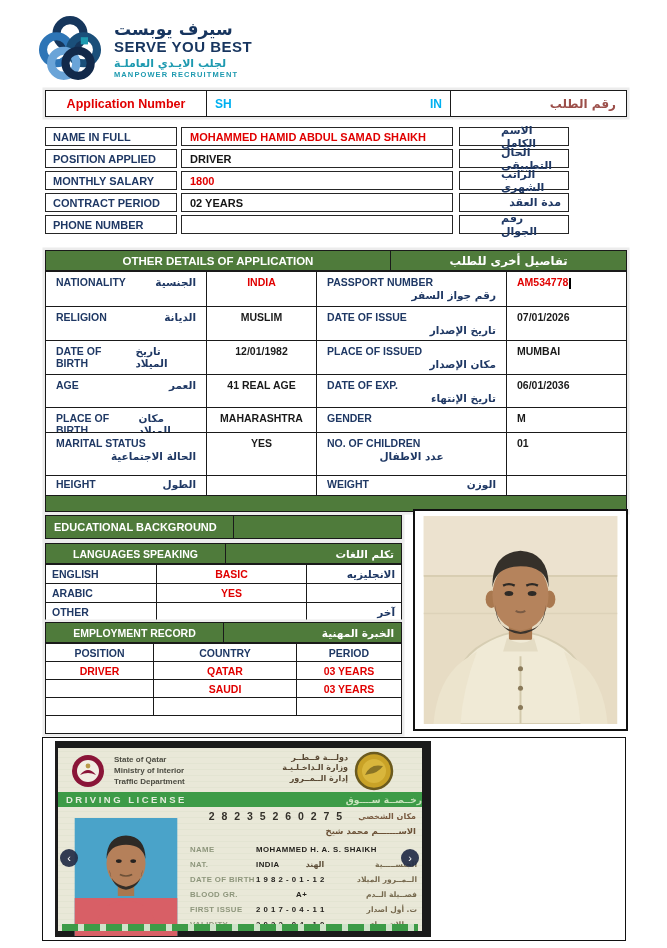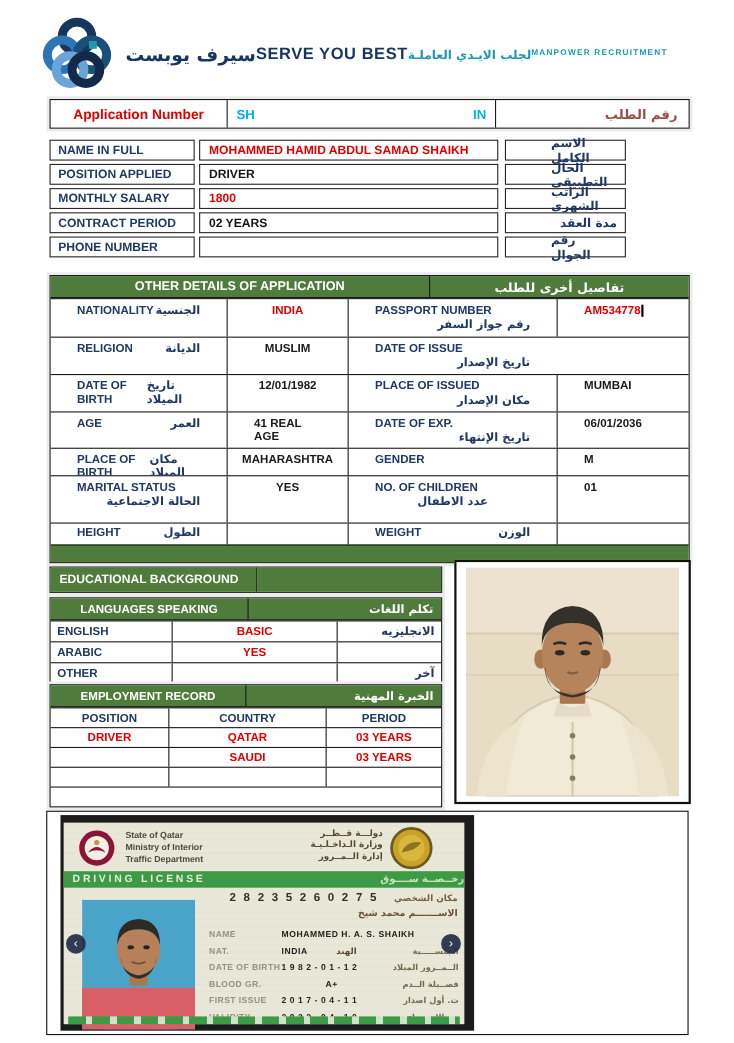--- a/index.html
+++ b/index.html
@@ -4,21 +4,21 @@
 <style>
   html,body{margin:0;padding:0;}
   body{
     width:667px;height:948px;position:relative;background:#ffffff;
     font-family:"Liberation Sans", sans-serif;color:#1a1a1a;overflow:hidden;
   }
   .abs{position:absolute;}
   .ar{font-family:"DejaVu Sans", sans-serif;}
   
   .logo{left:34px;top:12px;display:flex;align-items:center;gap:8px;}
-  .logo-text{display:flex;flex-direction:row;line-height:1.05;}
+  .logo-text{display:flex;flex-direction:column;line-height:1.05;}
   .logo-ar{color:#17355f;font-weight:bold;font-size:17px;}
   .logo-en{color:#17355f;font-weight:bold;font-size:15px;letter-spacing:.5px;}
   .logo-sub-ar{color:#1e9ab0;font-weight:bold;font-size:11px;margin-top:3px;}
   .logo-sub-en{color:#1e9ab0;font-weight:bold;font-size:7.5px;letter-spacing:1.1px;margin-top:2px;}
   
   .frame{border:1.6px solid #1a1a1a;background:#fff;box-shadow:0 0 0 2.5px #ececec;}
   .navy{color:#1f3864;font-weight:bold;}
   .red{color:#e00000 !important;}
   .cyan{color:#00b0f0;font-weight:bold;}
   .cell{box-sizing:border-box;}
@@ -36,21 +36,21 @@
   .bvalue{width:272px;padding-left:8px;margin-right:6px;color:#151515;}
   .barab{width:110px;justify-content:flex-end;padding-right:7px;color:#1f3864;padding-left:41px;}
   
   .od{left:45px;top:250px;width:580px;}
   .ghdr{display:flex;background:#4f7b3b;color:#fff;font-weight:bold;font-size:11.5px;}
   .od .ghdr{height:19px;border-bottom:1.4px solid #1a1a1a;}
   .od-h1{width:345px;display:flex;align-items:center;justify-content:center;border-right:1.4px solid #1a1a1a;box-sizing:border-box;}
   .od-h2{flex:1;display:flex;align-items:center;justify-content:center;}
   .od-row{display:flex;border-top:1.4px solid #1a1a1a;}
   .od-row:first-of-type{border-top:none;}
-  .od-c{box-sizing:border-box;border-left:1.4px solid #1a1a1a;padding:2px 24px;font-size:10.5px;overflow:hidden;}
+  .od-c{box-sizing:border-box;border-left:1.4px solid #1a1a1a;padding:2px 10px;font-size:10.5px;overflow:hidden;}
   .od-c:first-child{border-left:none;}
   .od-l{width:160px;}
   .od-v1{width:110px;display:flex;justify-content:center;font-weight:bold;padding-top:4px;}
   .od-l2{width:190px;}
   .od-v2{flex:1;font-weight:bold;padding-top:4px;}
   .lab-line{display:flex;justify-content:space-between;align-items:center;color:#1f3864;font-weight:bold;margin-top:2px;}
   .lab-line2{display:flex;justify-content:flex-end;color:#1f3864;font-weight:bold;margin-top:1px;}
   .od-foot{height:15px;background:#4f7b3b;border-top:1.4px solid #1a1a1a;}
   .cursor{display:inline-block;width:1.5px;height:11px;background:#000;margin-left:1px;vertical-align:middle;}
   
@@ -205,20 +205,21 @@
     </div>
     <div class="od-c od-v1">MUSLIM</div>
     <div class="od-c od-l2">
       <div class="lab-line">
           <span>DATE OF ISSUE</span>
         </div>
       <div class="lab-line2 ar">
           <span>تاريخ الإصدار</span>
         </div>
     </div>
+    <div class="od-c od-v2">07/01/2026</div>
   </div>
 
   <div class="od-row" style="height:33px">
     <div class="od-c od-l">
       <div class="lab-line">
           <span>DATE OF BIRTH</span>
           <span class="ar">تاريخ الميلاد</span>
         </div>
     </div>
     <div class="od-c od-v1">12/01/1982</div>

